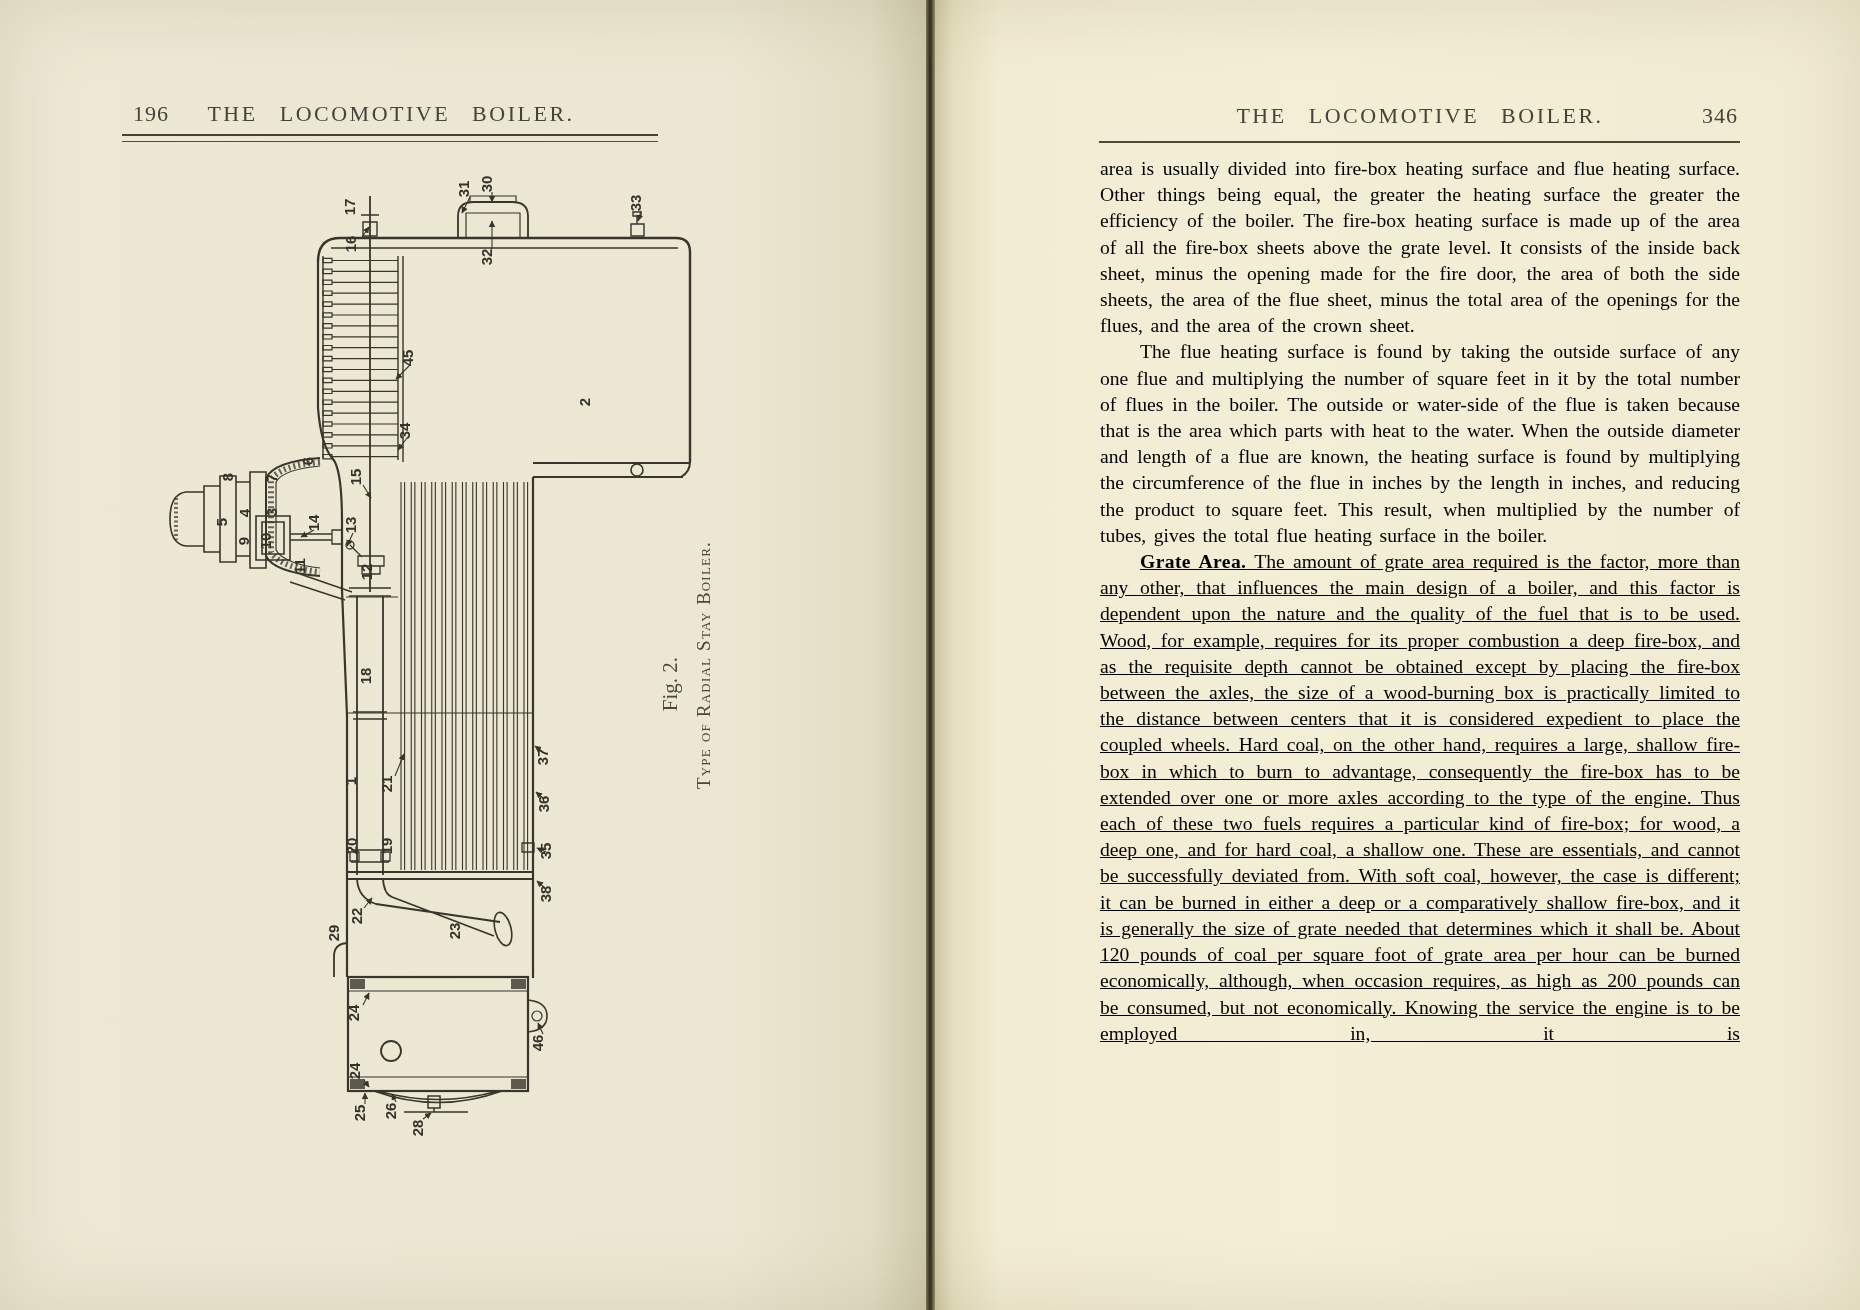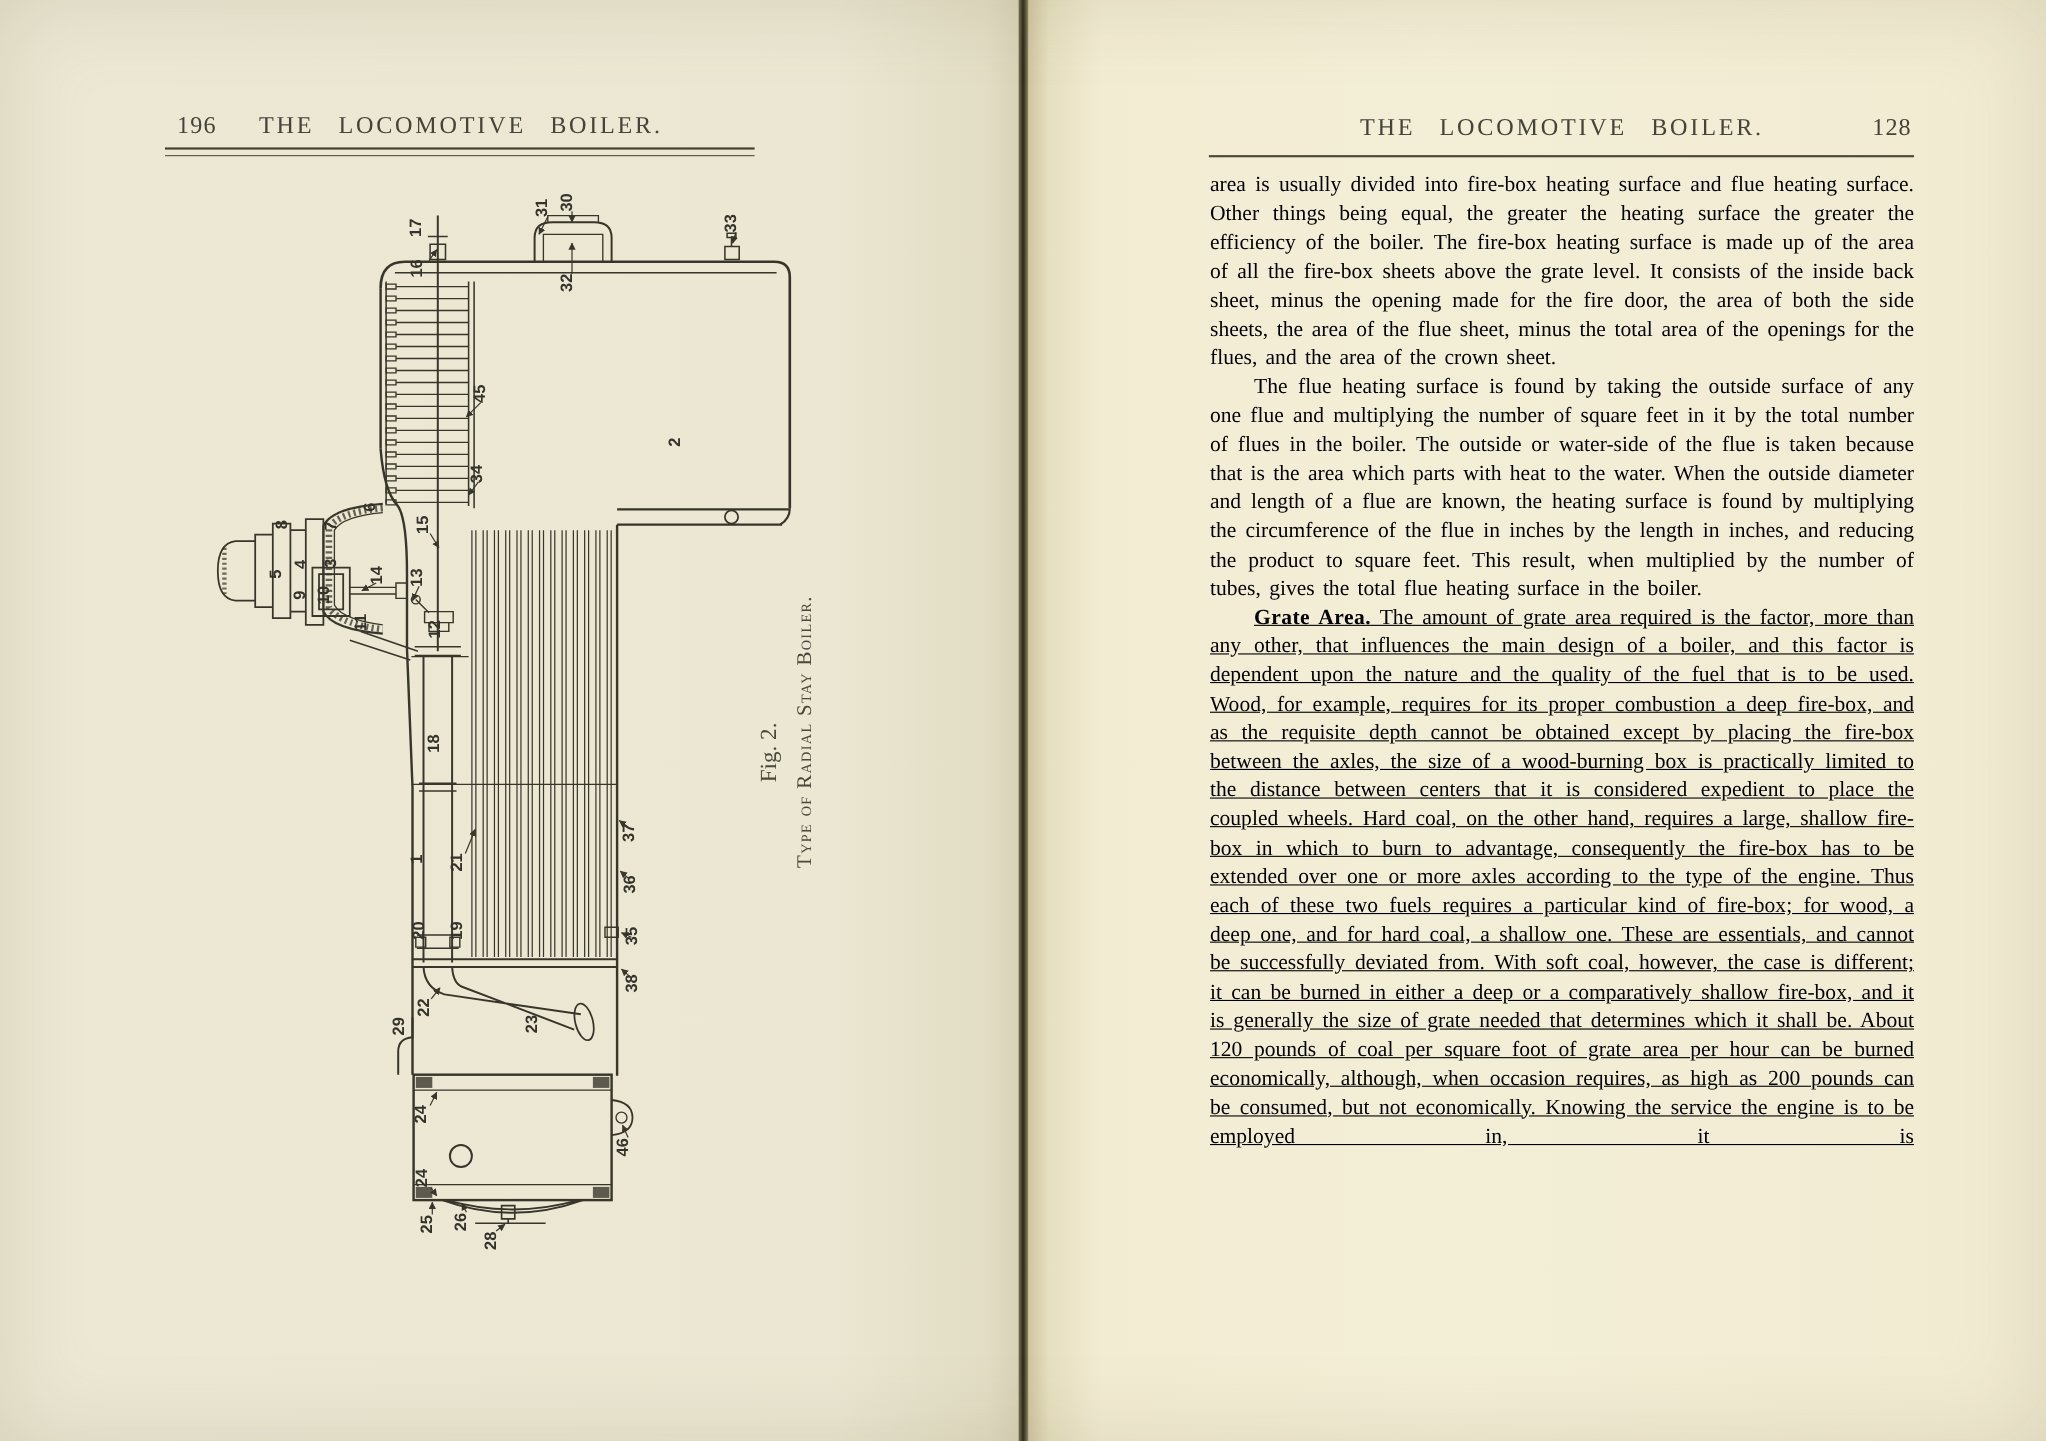--- a/index.html
+++ b/index.html
@@ -3,21 +3,21 @@
 <meta charset="utf-8">
 <style>
   html,body{margin:0;padding:0;background:#d8d2ba;}
   .spread{position:relative;width:1860px;height:1310px;overflow:hidden;
           font-family:"Liberation Serif","DejaVu Serif",serif;color:#45433a;
           background:#ece8d3;}
   .spread::after{content:"";position:absolute;inset:0;pointer-events:none;
           box-shadow:inset 0 0 80px rgba(120,110,70,.18);}
   
   .page-left{position:absolute;left:0;top:0;width:934px;height:1310px;
-          background:linear-gradient(90deg,#ece8d4 0%,#ebe7d2 78%,#e2ddc4 93%,#cfc9ac 99%);margin-left:28px;}
+          background:linear-gradient(90deg,#ece8d4 0%,#ebe7d2 78%,#e2ddc4 93%,#cfc9ac 99%);}
   .gutter{position:absolute;left:926px;top:0;width:9px;height:1310px;
           background:linear-gradient(90deg,#7a7459 0%,#2b2819 45%,#55503a 70%,#9a916d 100%);}
   .page-right{position:absolute;left:935px;top:0;width:925px;height:1310px;
           background:linear-gradient(90deg,#cfc5a2 0%,#e6dfc0 2%,#f2ecd3 7%,#f3eed6 40%,#f1ebd2 100%);}
   
   .lp-head{position:absolute;left:125px;top:101px;width:532px;height:30px;font-size:22px;letter-spacing:1px;}
   .lp-pageno{position:absolute;left:8px;top:0;}
   .lp-title{position:absolute;left:0;right:0;top:0;text-align:center;letter-spacing:2.5px;word-spacing:14px;}
   .lp-rule{position:absolute;left:122px;top:134px;width:536px;height:5px;
            border-top:2.6px solid #45432f;border-bottom:1.1px solid #514e38;}
@@ -202,21 +202,21 @@
     <div class="fig-no">Fig. 2.</div>
     <div class="fig-cap">Type of Radial Stay Boiler.</div>
   </div>
 
   <div class="gutter"></div>
 
   <div class="page-right"></div>
 
   <div class="rp-head">
     <span class="rp-title">THE LOCOMOTIVE BOILER.</span>
-    <span class="rp-pageno">128</span>
+    <span class="rp-pageno">346</span>
   </div>
   <div class="rp-rule"></div>
 
   <div class="rp-body">
     <p>area is usually divided into fire-box heating surface and flue heating surface.  Other things being equal, the greater the heating surface the greater the efficiency of the boiler.  The fire-box heating surface is made up of the area of all the fire-box sheets above the grate level.  It consists of the inside back sheet, minus the opening made for the fire door, the area of both the side sheets, the area of the flue sheet, minus the total area of the openings for the flues, and the area of the crown sheet.</p>
     <p class="p-indent">The flue heating surface is found by taking the outside surface of any one flue and multiplying the number of square feet in it by the total number of flues in the boiler.  The outside or water-side of the flue is taken because that is the area which parts with heat to the water.  When the outside diameter and length of a flue are known, the heating surface is found by multiplying the circumference of the flue in inches by the length in inches, and reducing the product to square feet.  This result, when multiplied by the number of tubes, gives the total flue heating surface in the boiler.</p>
     <p class="p-indent p-cut"><span class="lead-bold">Grate Area.</span><span>  The amount of grate area required is the factor, more than any other, that influences the main design of a boiler, and this factor is dependent upon the nature and the quality of the fuel that is to be used.  Wood, for example, requires for its proper combustion a deep fire-box, and as the requisite depth cannot be obtained except by placing the fire-box between the axles, the size of a wood-burning box is practically limited to the distance between centers that it is considered expedient to place the coupled wheels.  Hard coal, on the other hand, requires a large, shallow fire-box in which to burn to advantage, consequently the fire-box has to be extended over one or more axles according to the type of the engine.  Thus each of these two fuels requires a particular kind of fire-box; for wood, a deep one, and for hard coal, a shallow one.  These are essentials, and cannot be successfully deviated from.  With soft coal, however, the case is different; it can be burned in either a deep or a comparatively shallow fire-box, and it is generally the size of grate needed that determines which it shall be.  About 120 pounds of coal per square foot of grate area per hour can be burned economically, although, when occasion requires, as high as 200 pounds can be consumed, but not economically.  Knowing the service the engine is to be employed in, it is</span></p>
   </div>
 
 </div>

